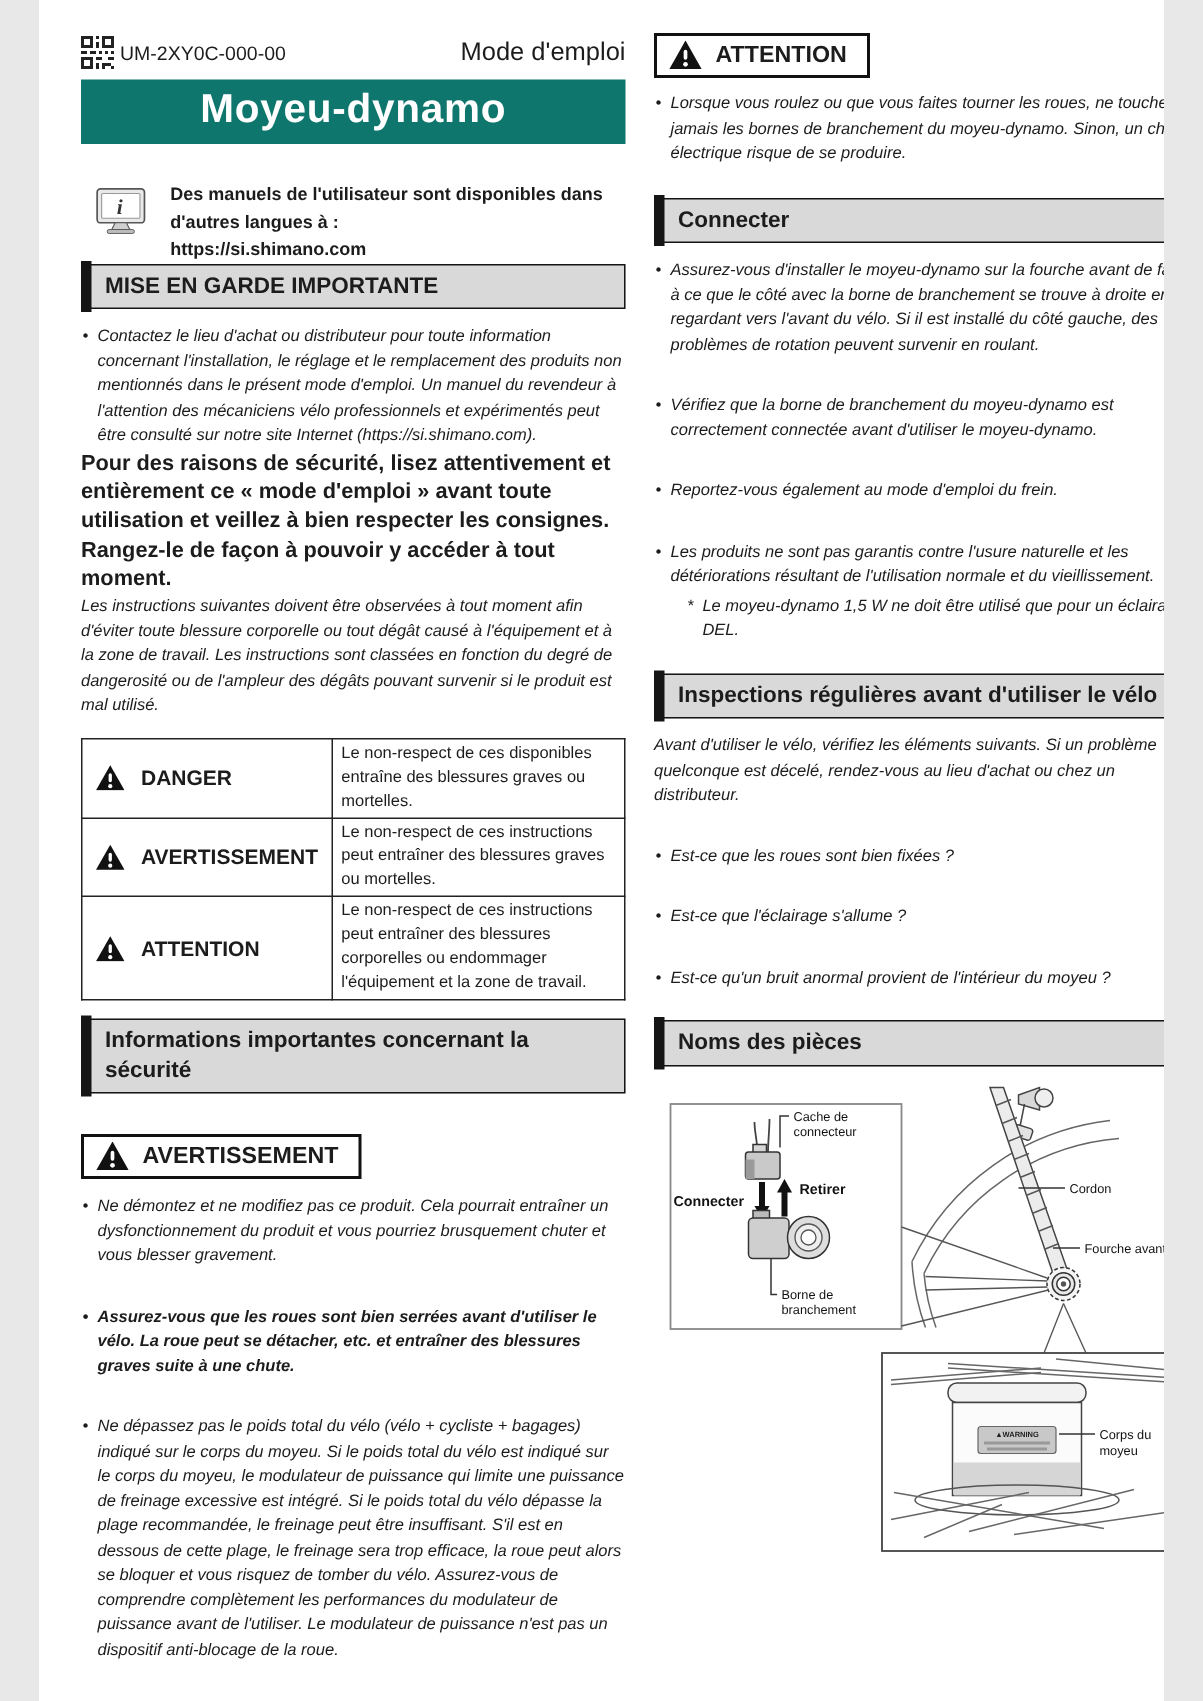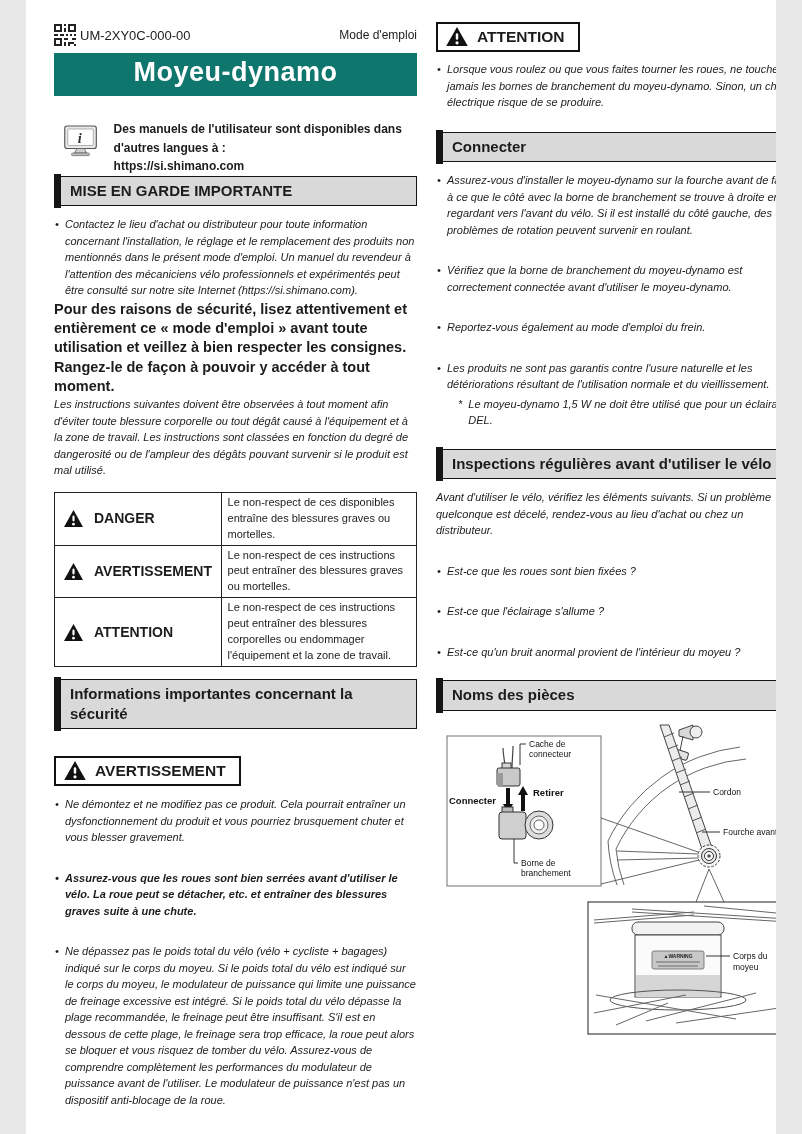--- a/index.html
+++ b/index.html
@@ -5,21 +5,21 @@
   html,body { margin:0; padding:0; background:#e8e8e8; }
   .page { position:relative; width:750px; height:1134px; background:#ffffff; margin:0 auto;
           font-family:"Liberation Sans", sans-serif; color:#1c1c1c; overflow:hidden; }
   .col { position:absolute; top:0; }
   .col-left  { left:28px;  width:363px; }
   .col-right { left:410px; width:366px; }
 
   
   .doc-header { display:flex; justify-content:space-between; align-items:center; margin-top:24px; }
   .doc-id { display:flex; align-items:center; gap:4px; font-size:13px; }
-  .doc-type { font-size:12px;text-align:center; }
+  .doc-type { font-size:17px;text-align:center; }
   .title-banner { margin-top:7px; background:#0f766e; color:#fff; text-align:center;
                   font-weight:bold; font-size:27px; padding:4px 0 8px; letter-spacing:0.5px; }
   .lang-note { display:flex; gap:15px; margin-top:24px; padding-left:10px; align-items:flex-start; }
   .lang-text { font-weight:bold; font-size:12px; line-height:1.55; }
 
   
   .sec-header { position:relative; background:#d9d9d9; border:1px solid #151515;
                 font-weight:bold; font-size:15px; line-height:1.3; padding:4px 8px 5px 15px; }
   .sec-header::before { content:""; position:absolute; left:-1px; top:-3px; bottom:-3px; width:7px; background:#151515; }
 

